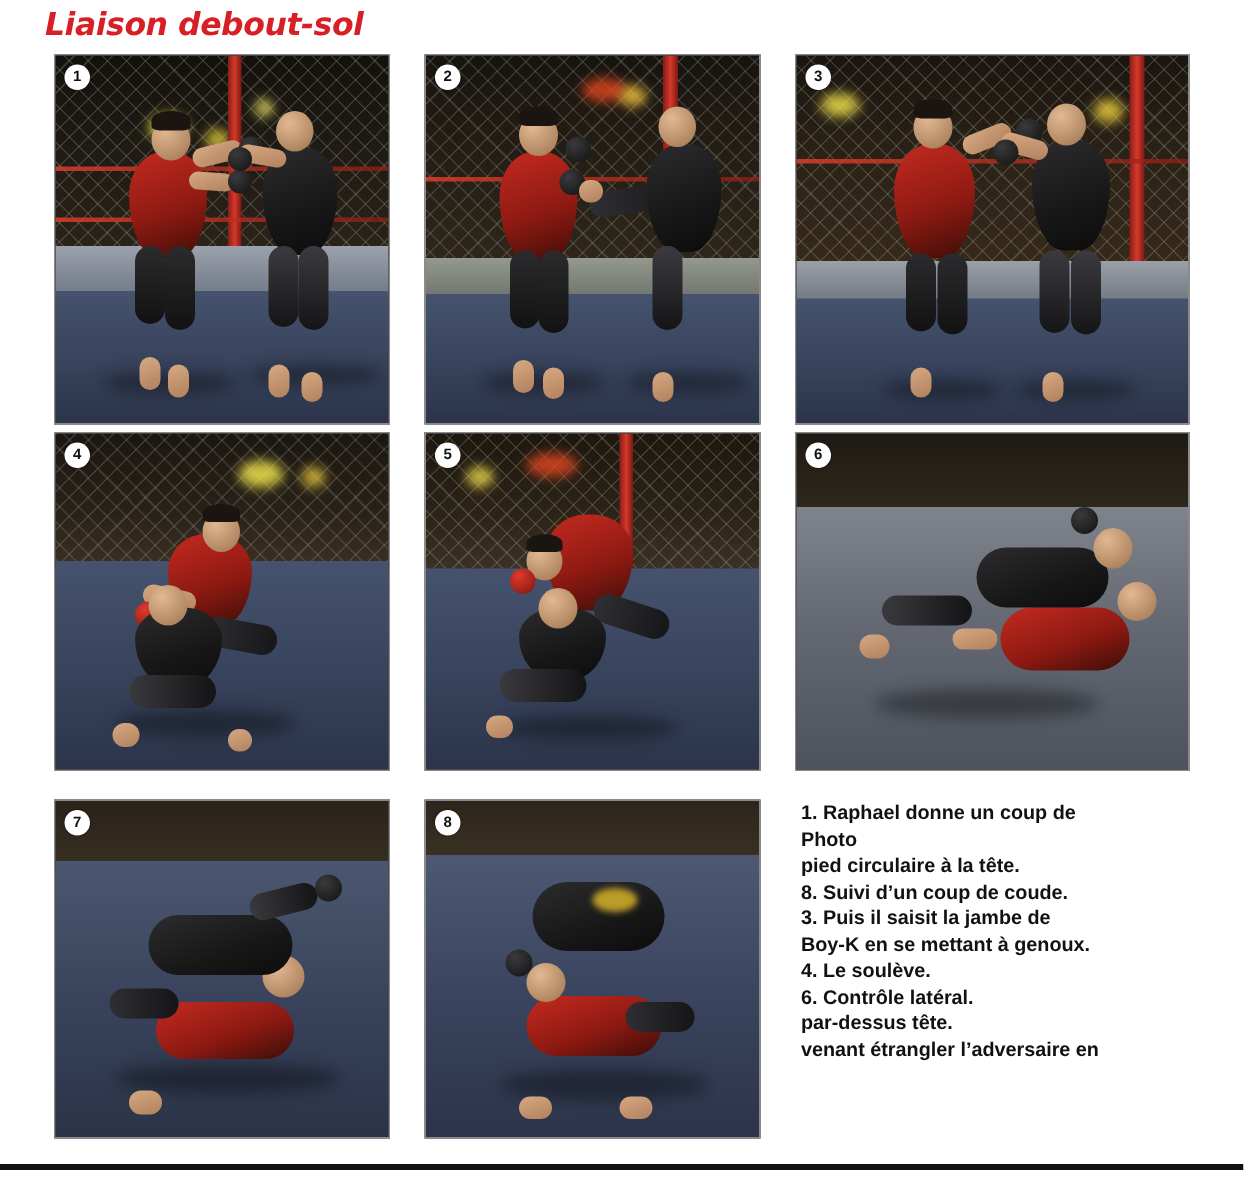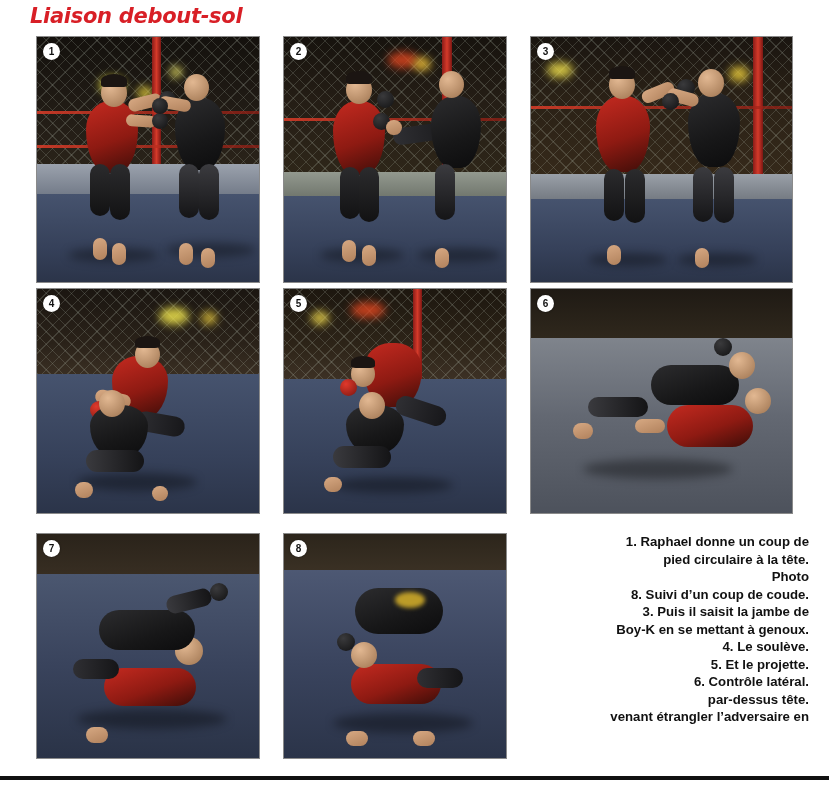--- a/index.html
+++ b/index.html
@@ -166,21 +166,20 @@
     top: 533px;
     width: 275px;
     font-family: "Liberation Sans", sans-serif;
     font-size: 13.2px;
     font-weight: bold;
     line-height: 17.5px;
     color: #111111;
   }
   .caption p {
     margin: 0;
-    text-align: right;
   }
 
   .footer-rule {
     position: absolute;
     left: 0;
     right: 0;
     bottom: 6px;
     height: 4px;
     background: #111111;
   }
@@ -398,26 +397,25 @@
       <div class="lightblob" style="left:50%;top:26%;width:30px;height:16px;background:#d8b22a;filter:blur(2px)"></div>
       <div class="head" style="left:30%;top:48%;width:26px;height:26px"></div>
       <div class="glove-black" style="left:24%;top:44%;width:18px;height:18px"></div>
       <div class="limb" style="left:60%;top:60%;width:46px;height:20px;background:linear-gradient(90deg,#2f2f33,#151517);border-radius:12px"></div>
     </div>
     <div class="badge">8</div>
   </div>
 
   <div class="caption">
     <p>1. Raphael donne un coup de</p>
+    <p>Photo</p>
     <p>pied circulaire à la tête.</p>
-    <p>Photo</p>
     <p>8. Suivi d’un coup de coude.</p>
     <p>3. Puis il saisit la jambe de</p>
     <p>Boy-K en se mettant à genoux.</p>
     <p>4. Le soulève.</p>
-    <p>5. Et le projette.</p>
     <p>6. Contrôle latéral.</p>
     <p>par-dessus tête.</p>
     <p>venant étrangler l’adversaire en</p>
   </div>
 
   <div class="footer-rule"></div>
 </div>
 
 </body></html>

